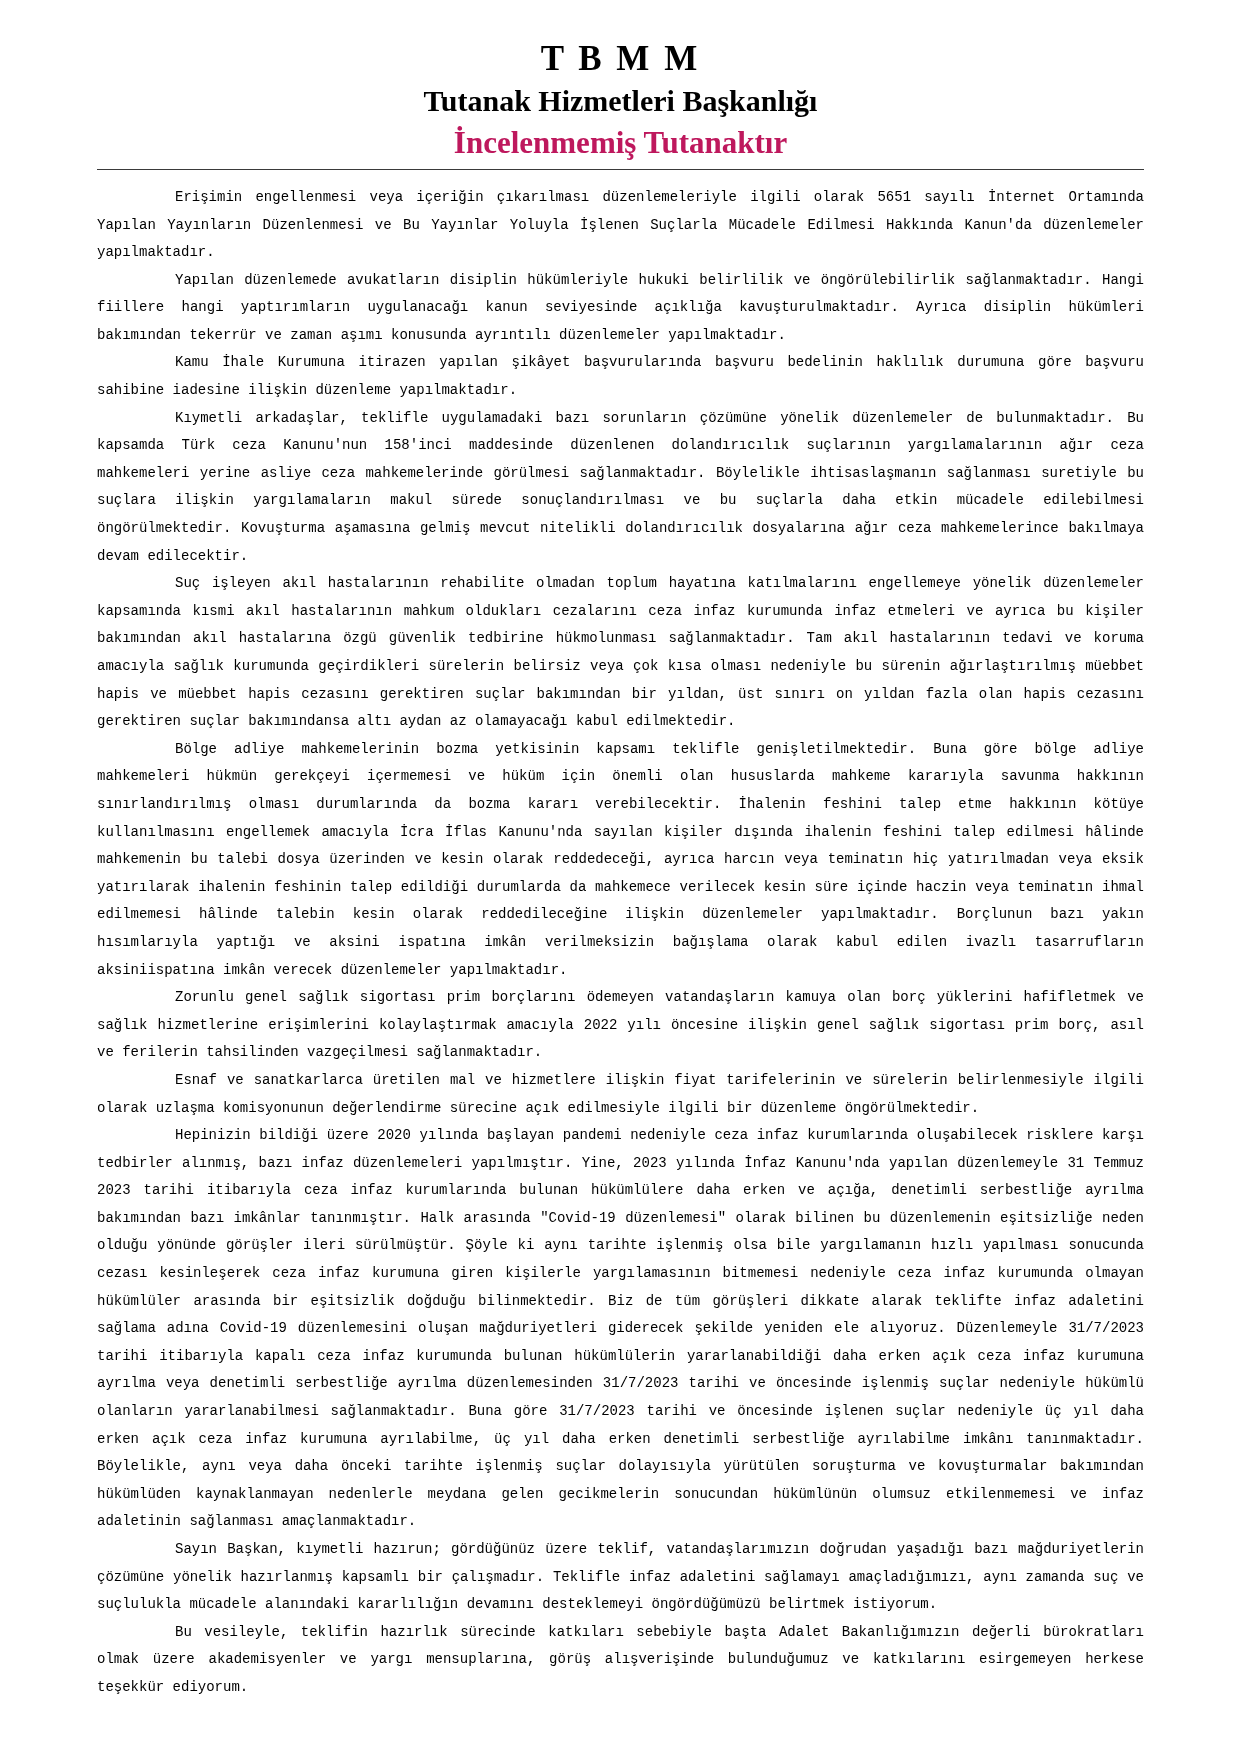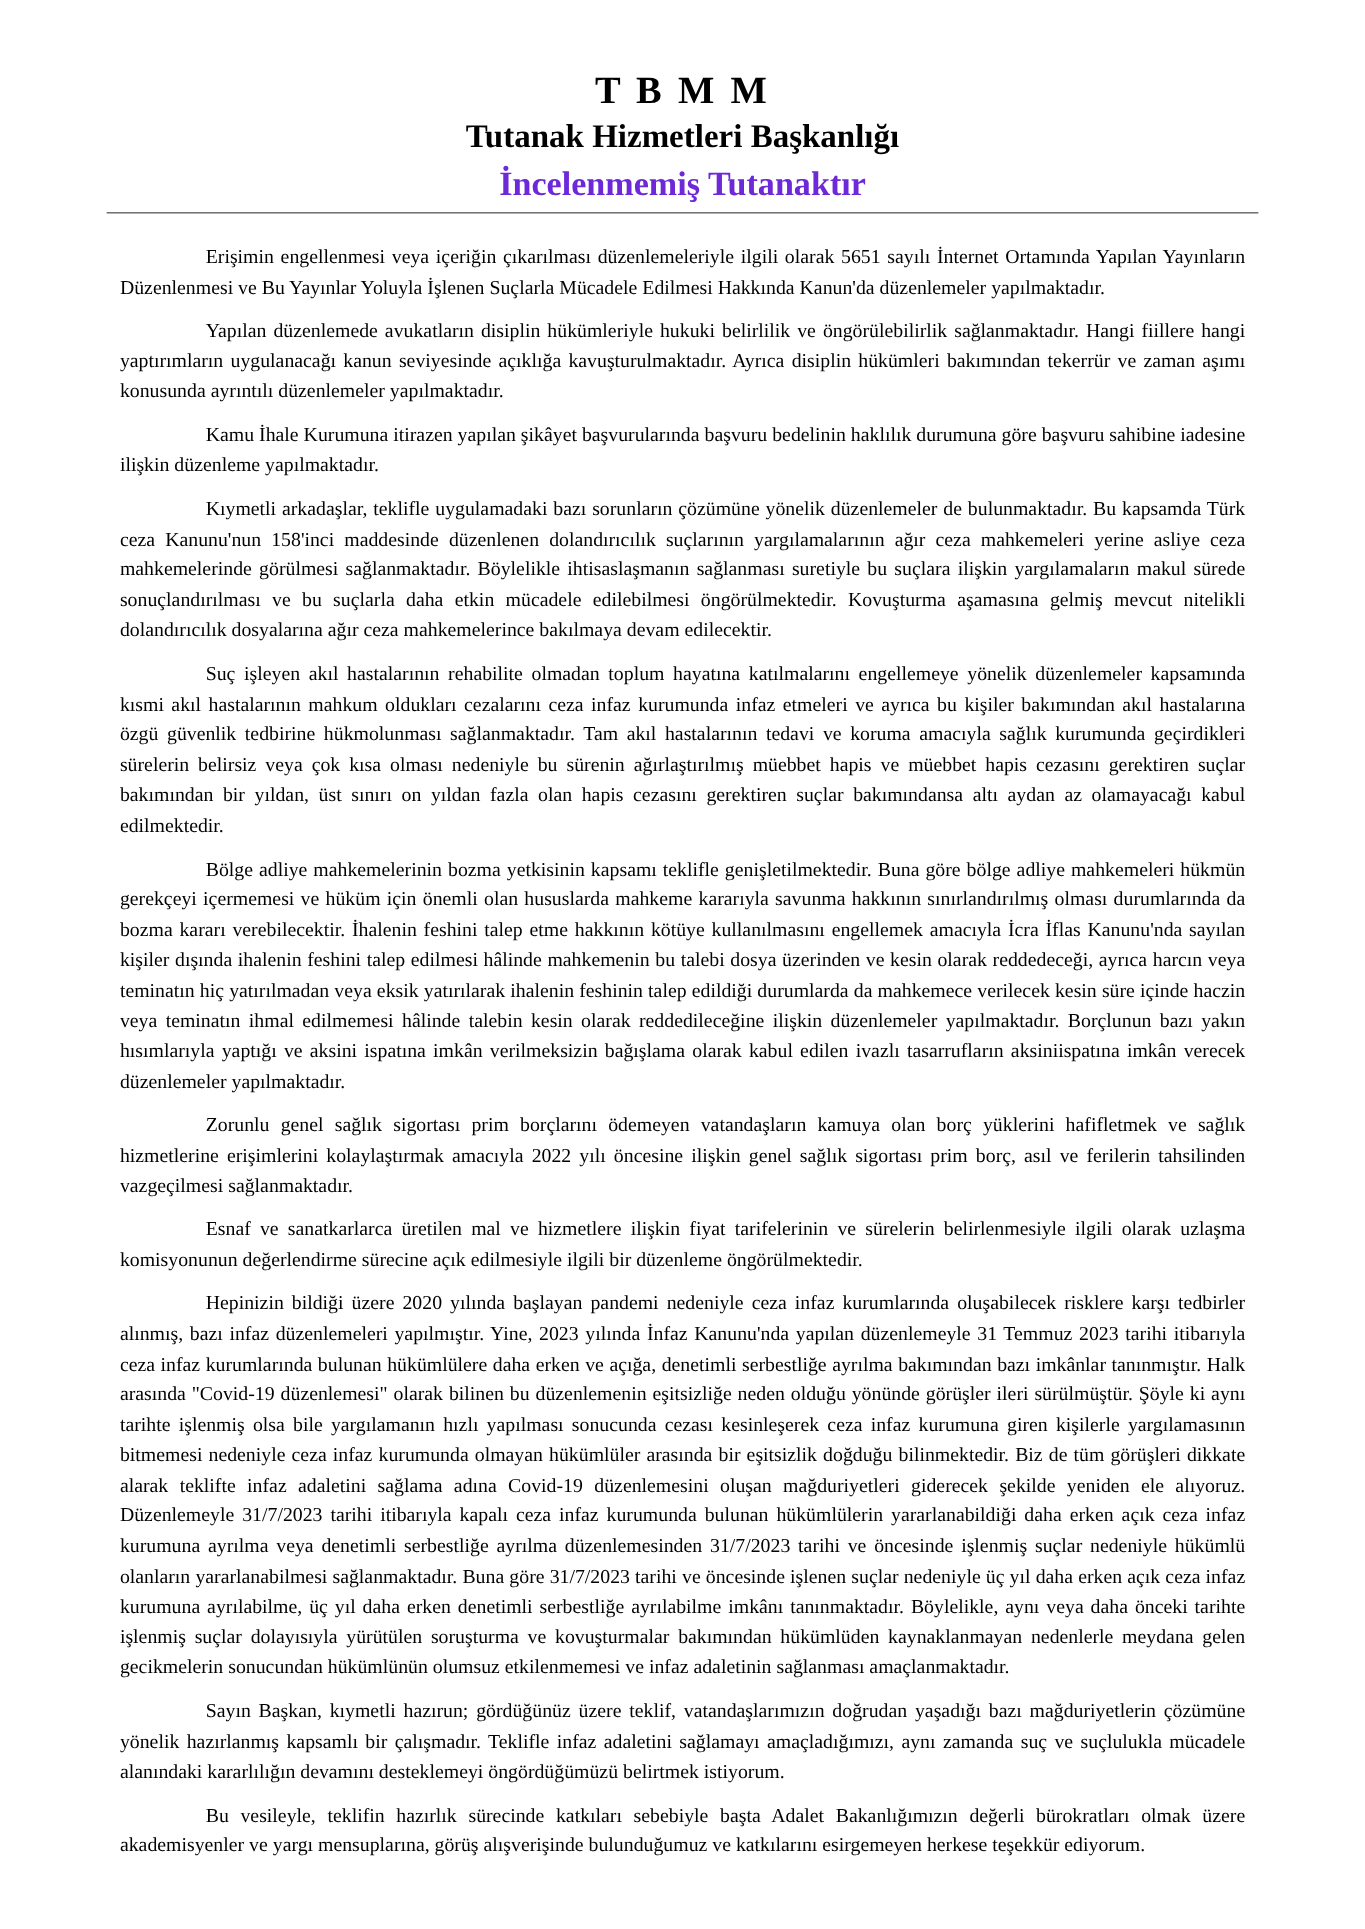--- a/index.html
+++ b/index.html
@@ -29,21 +29,20 @@
     padding-top: 38px;
     text-align: center;
     font-family: "Liberation Serif", serif;
   }
   .masthead-line1 {
     font-size: 35px;
     font-weight: bold;
     letter-spacing: 3px;
     line-height: 1.18;
     color: #000000;
-    margin-top: 24px;
   }
   .masthead-line2 {
     font-size: 30px;
     font-weight: bold;
     line-height: 1.24;
     color: #000000;
     margin-top: 3px;
   }
   .masthead-line3 {
     font-size: 31px;
@@ -67,39 +66,39 @@
     border-top: 1px solid #3a3a3a;
     height: 0;
   }
 
   
   .content {
     margin: 0 97px;
     padding-top: 14px;
   }
   .para {
-    font-family: Liberation Serif, serif;
-    font-size: 18px;
+    font-family: Liberation Mono, monospace;
+    font-size: 14px;
     line-height: 27.6px;
     text-align: justify;
     text-indent: 78px;
-    margin: 12px;
+    margin: 0;
     hyphens: none;
     word-spacing: 0;
   }
 </style>
 </head>
 <body>
 
 <div class="page">
 
   <div class="masthead">
     <div class="masthead-line1">T B M M</div>
     <div class="masthead-line2">Tutanak Hizmetleri Başkanlığı</div>
-    <div class="masthead-line3" id="status-line" style="color: #6d28d9; text-align: center;">İncelenmemiş Tutanaktır</div>
+    <div class="masthead-line3" id="status-line" style="color: #be185d; text-align: center;">İncelenmemiş Tutanaktır</div>
   </div>
 
 
   <hr class="header-rule">
 
   <div class="content" id="body-content">
       <p class="para">Erişimin engellenmesi veya içeriğin çıkarılması düzenlemeleriyle ilgili olarak 5651 sayılı İnternet Ortamında Yapılan Yayınların Düzenlenmesi ve Bu Yayınlar Yoluyla İşlenen Suçlarla Mücadele Edilmesi Hakkında Kanun'da düzenlemeler yapılmaktadır.</p>
       <p class="para">Yapılan düzenlemede avukatların disiplin hükümleriyle hukuki belirlilik ve öngörülebilirlik sağlanmaktadır. Hangi fiillere hangi yaptırımların uygulanacağı kanun seviyesinde açıklığa kavuşturulmaktadır. Ayrıca disiplin hükümleri bakımından tekerrür ve zaman aşımı konusunda ayrıntılı düzenlemeler yapılmaktadır.</p>
       <p class="para">Kamu İhale Kurumuna itirazen yapılan şikâyet başvurularında başvuru bedelinin haklılık durumuna göre başvuru sahibine iadesine ilişkin düzenleme yapılmaktadır.</p>
       <p class="para">Kıymetli arkadaşlar, teklifle uygulamadaki bazı sorunların çözümüne yönelik düzenlemeler de bulunmaktadır. Bu kapsamda Türk ceza Kanunu'nun 158'inci maddesinde düzenlenen dolandırıcılık suçlarının yargılamalarının ağır ceza mahkemeleri yerine asliye ceza mahkemelerinde görülmesi sağlanmaktadır. Böylelikle ihtisaslaşmanın sağlanması suretiyle bu suçlara ilişkin yargılamaların makul sürede sonuçlandırılması ve bu suçlarla daha etkin mücadele edilebilmesi öngörülmektedir. Kovuşturma aşamasına gelmiş mevcut nitelikli dolandırıcılık dosyalarına ağır ceza mahkemelerince bakılmaya devam edilecektir.</p>

